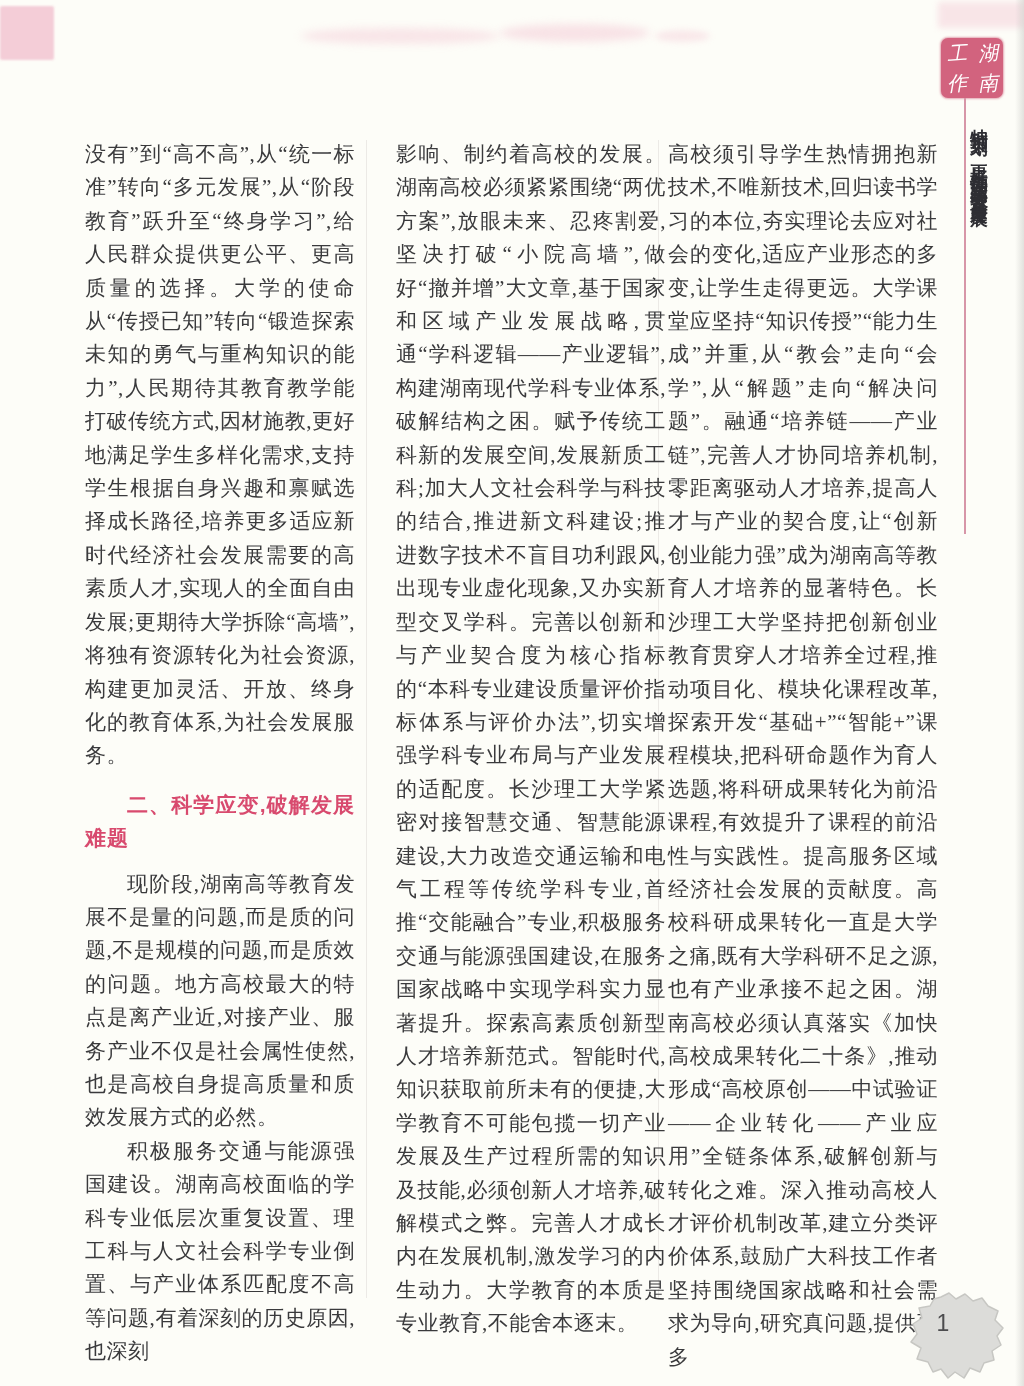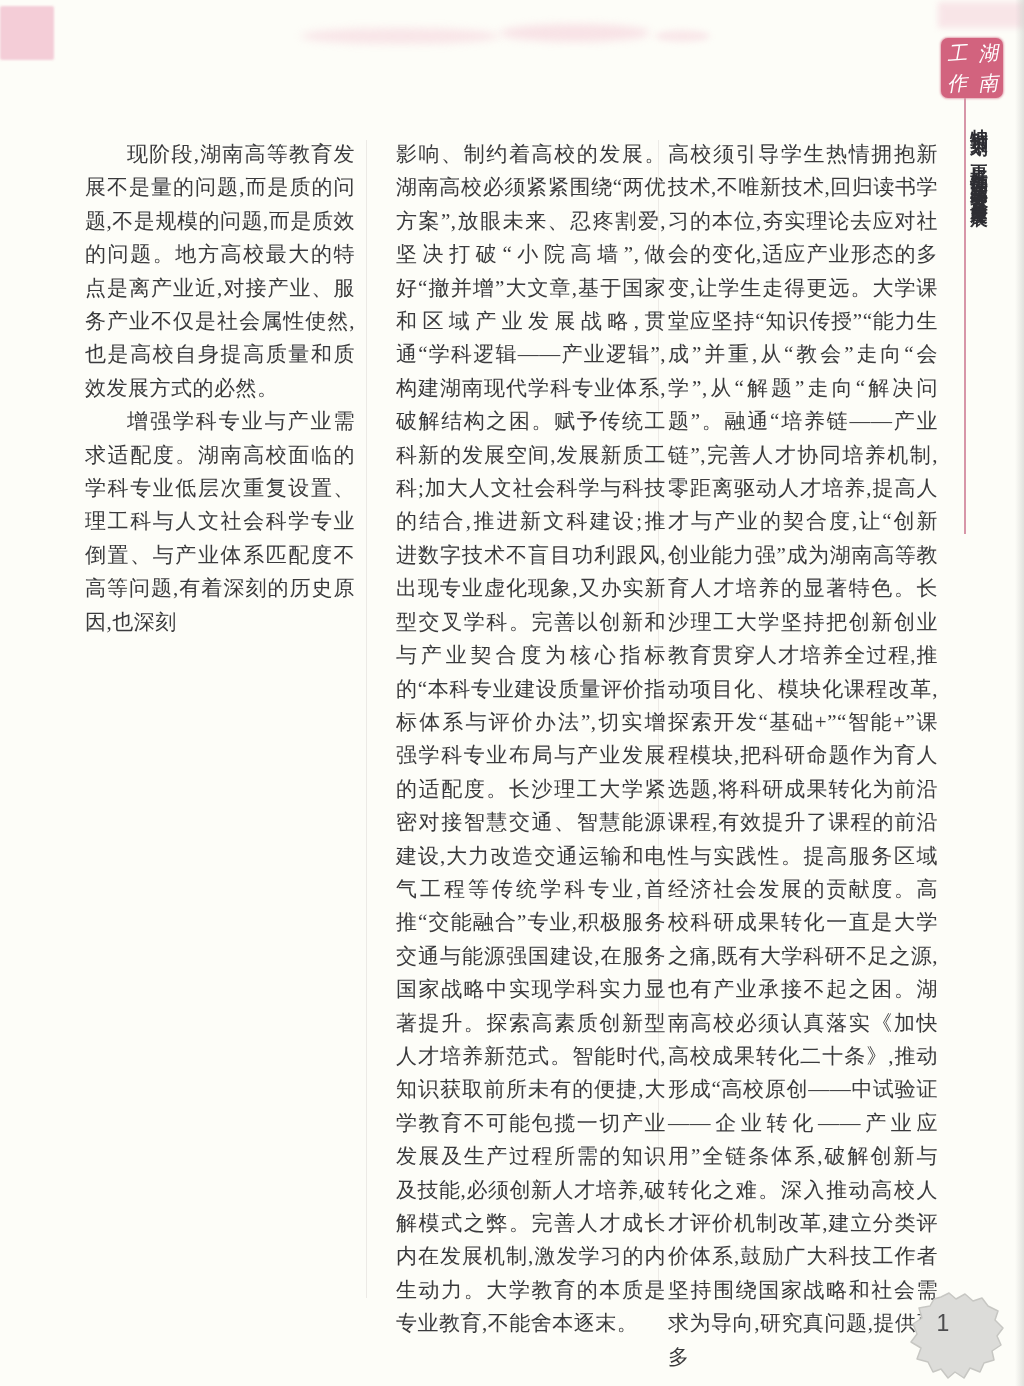--- a/index.html
+++ b/index.html
@@ -58,22 +58,24 @@
   <div class="artifact artifact-corner"></div>
   <div class="artifact smudge1"></div>
   <div class="artifact smudge2"></div>
   <div class="artifact smudge3"></div>
   <div class="artifact smudge4"></div>
 
   <div class="divider divider-1"></div>
   <div class="divider divider-2"></div>
 
   <div class="col col-1">
+      <p class="para"><span>没有”到“高不高”,从“统一标准”转向“多元发展”,从“阶段教育”跃升至“终身学习”,给人民群众提供更公平、更高质量的选择。大学的使命从“传授已知”转向“锻造探索未知的勇气与重构知识的能力”,人民期待其教育教学能打破传统方式,因材施教,更好地满足学生多样化需求,支持学生根据自身兴趣和禀赋选择成长路径,培养更多适应新时代经济社会发展需要的高素质人才,实现人的全面自由发展;更期待大学拆除“高墙”,将独有资源转化为社会资源,构建更加灵活、开放、终身化的教育体系,为社会发展服务。</span></p>
+      <p class="heading"><span>二、科学应变,破解发展难题</span></p>
       <p class="para indent"><span>现阶段,湖南高等教育发展不是量的问题,而是质的问题,不是规模的问题,而是质效的问题。地方高校最大的特点是离产业近,对接产业、服务产业不仅是社会属性使然,也是高校自身提高质量和质效发展方式的必然。</span></p>
-      <p class="para indent"><span class="lead">增强学科专业与产业需求适配度。</span><span>湖南高校面临的学科专业低层次重复设置、理工科与人文社会科学专业倒置、与产业体系匹配度不高等问题,有着深刻的历史原因,也深刻</span></p>
+      <p class="para indent"><span class="lead">积极服务交通与能源强国建设。</span><span>湖南高校面临的学科专业低层次重复设置、理工科与人文社会科学专业倒置、与产业体系匹配度不高等问题,有着深刻的历史原因,也深刻</span></p>
     </div>
   <div class="col col-2">
       <p class="para"><span>影响、制约着高校的发展。湖南高校必须紧紧围绕“两优方案”,放眼未来、忍疼割爱,坚决打破“小院高墙”,做好“撤并增”大文章,基于国家和区域产业发展战略,贯通“学科逻辑——产业逻辑”,构建湖南现代学科专业体系,破解结构之困。赋予传统工科新的发展空间,发展新质工科;加大人文社会科学与科技的结合,推进新文科建设;推进数字技术不盲目功利跟风,出现专业虚化现象,又办实新型交叉学科。完善以创新和与产业契合度为核心指标的“本科专业建设质量评价指标体系与评价办法”,切实增强学科专业布局与产业发展的适配度。长沙理工大学紧密对接智慧交通、智慧能源建设,大力改造交通运输和电气工程等传统学科专业,首推“交能融合”专业,积极服务交通与能源强国建设,在服务国家战略中实现学科实力显著提升。</span><span class="lead">探索高素质创新型人才培养新范式。</span><span>智能时代,知识获取前所未有的便捷,大学教育不可能包揽一切产业发展及生产过程所需的知识及技能,必须创新人才培养,破解模式之弊。完善人才成长内在发展机制,激发学习的内生动力。大学教育的本质是专业教育,不能舍本逐末。</span></p>
     </div>
   <div class="col col-3">
       <p class="para"><span>高校须引导学生热情拥抱新技术,不唯新技术,回归读书学习的本位,夯实理论去应对社会的变化,适应产业形态的多变,让学生走得更远。大学课堂应坚持“知识传授”“能力生成”并重,从“教会”走向“会学”,从“解题”走向“解决问题”。融通“培养链——产业链”,完善人才协同培养机制,零距离驱动人才培养,提高人才与产业的契合度,让“创新创业能力强”成为湖南高等教育人才培养的显著特色。长沙理工大学坚持把创新创业教育贯穿人才培养全过程,推动项目化、模块化课程改革,探索开发“基础+”“智能+”课程模块,把科研命题作为育人选题,将科研成果转化为前沿课程,有效提升了课程的前沿性与实践性。</span><span class="lead">提高服务区域经济社会发展的贡献度。</span><span>高校科研成果转化一直是大学之痛,既有大学科研不足之源,也有产业承接不起之困。湖南高校必须认真落实《加快高校成果转化二十条》,推动形成“高校原创——中试验证——企业转化——产业应用”全链条体系,破解创新与转化之难。深入推动高校人才评价机制改革,建立分类评价体系,鼓励广大科技工作者坚持围绕国家战略和社会需求为导向,研究真问题,提供更多</span></p>
     </div>
 
   <div class="seal">
     <span>工</span>

